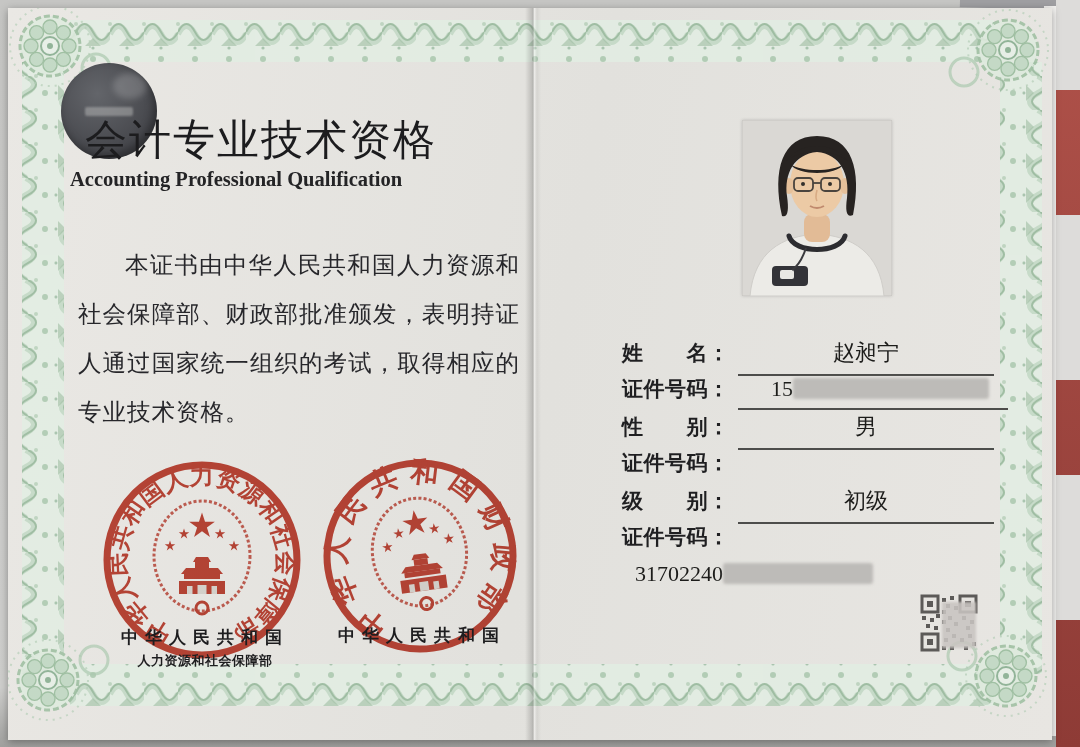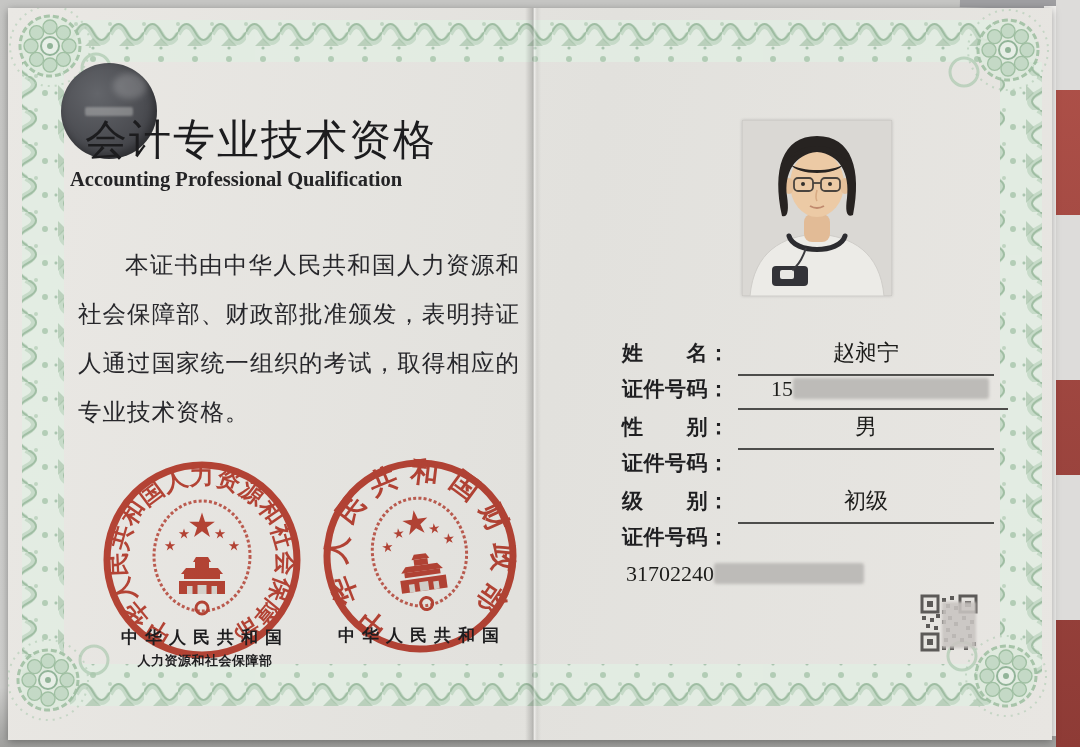--- a/index.html
+++ b/index.html
@@ -36,21 +36,21 @@
   .seal-cap .l1{font-size:17px;letter-spacing:7px;display:block}
   .seal-cap .l2{font-size:13px;letter-spacing:.5px;display:block}
   .seal-cap.mof .l2{letter-spacing:14px}
   
   .photo{position:absolute;left:734px;top:112px;width:150px;height:176px;box-shadow:0 0 3px rgba(0,0,0,.18)}
   .frow{position:absolute;left:614px;display:flex;align-items:baseline}
   .flabel{display:inline-block;width:116px;font-size:21px;font-weight:700;color:#1f1f21;letter-spacing:.5px;white-space:nowrap}
   .fline{display:inline-block;width:256px;border-bottom:2px solid #4d4d4b;text-align:center;
     font-family:"Liberation Serif",serif;font-size:22px;color:#1c1c1a;padding-bottom:6px;white-space:nowrap}
   .fline.left{text-align:center;padding-left:14px}
-  .fline.noline{border-bottom:none;text-align:left;padding-left:4px}
+  .fline.noline{border-bottom:none;text-align:center;padding-left:4px}
   .redact{display:inline-block;vertical-align:-3px;height:21px;border-radius:3px;
     background:rgba(186,184,181,.95);filter:blur(1.5px)}
   .qr{position:absolute;left:912px;top:586px;width:58px;height:58px}
   .qr-blur{position:absolute;left:934px;top:594px;width:34px;height:46px;background:rgba(200,196,192,.88);filter:blur(1px)}
 </style>
 </head>
 <body>
 
 <div class="gray-diagonal"></div>
 <div class="page-edge-white"></div>

